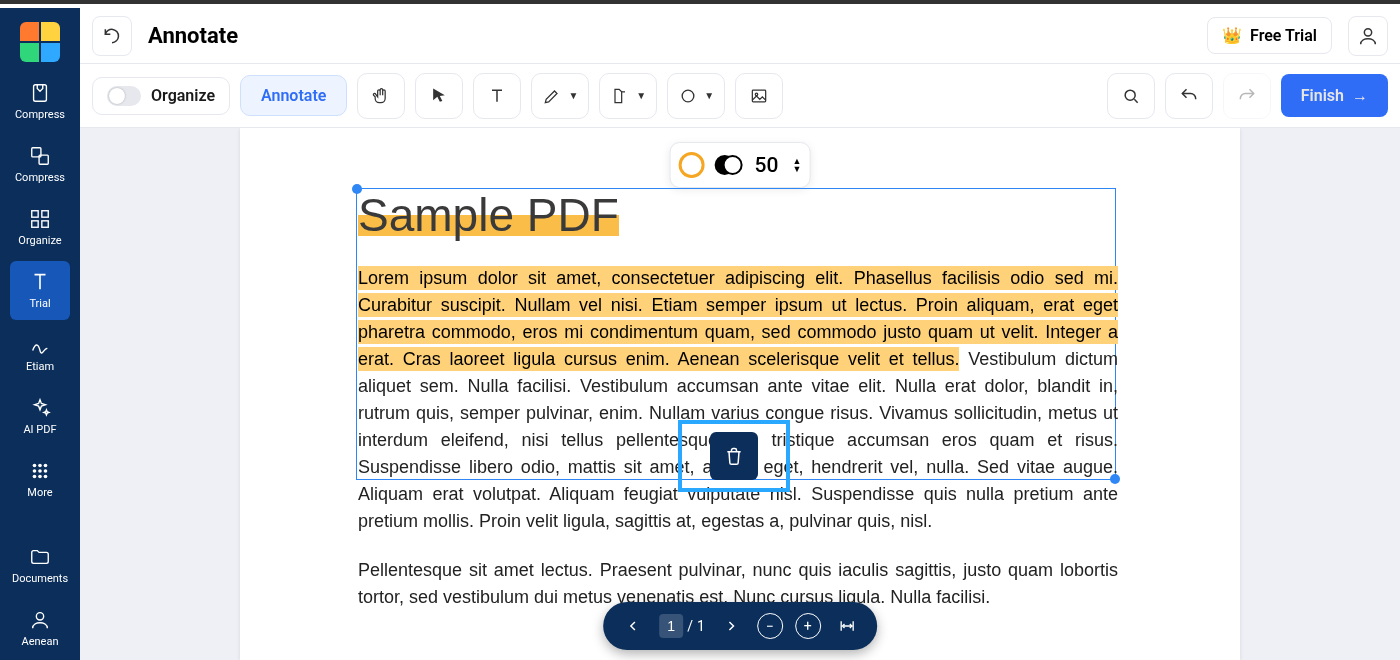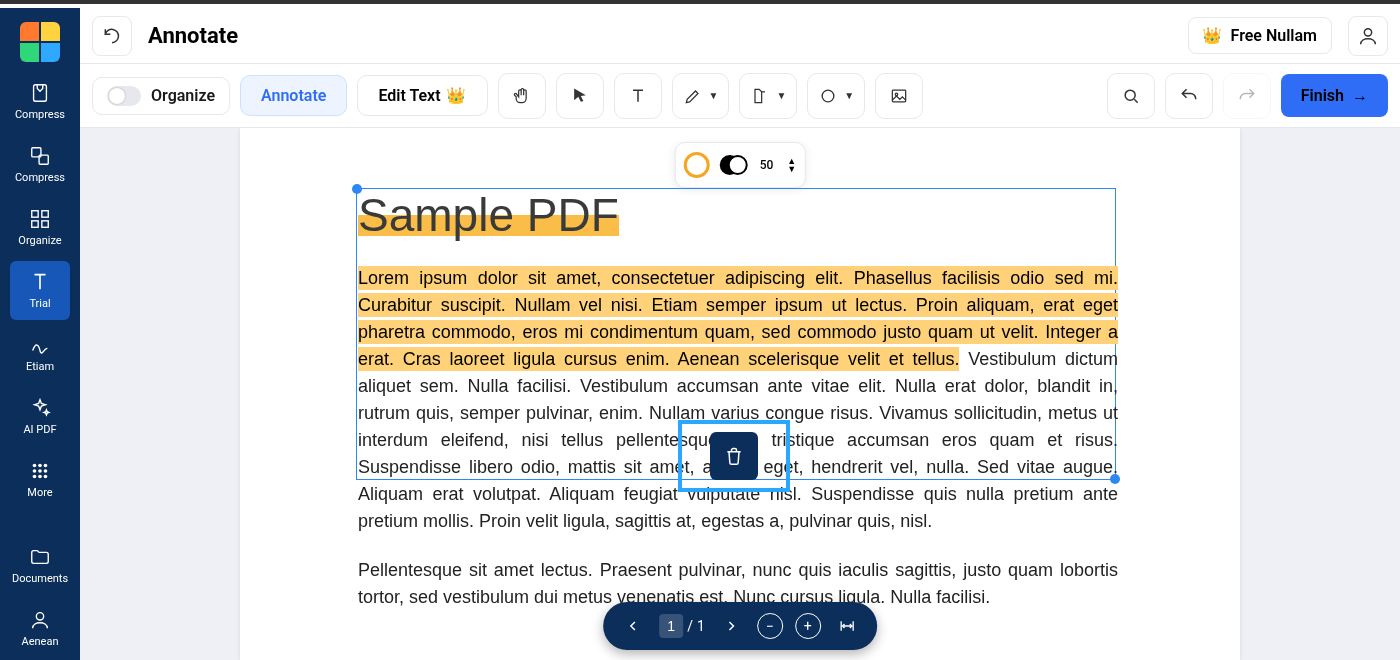--- a/index.html
+++ b/index.html
@@ -46,21 +46,21 @@
   .tb-toggle { border:1px solid var(--toolbar-border); border-radius:10px; padding:8px 14px; display:flex; align-items:center; gap:10px; font-weight:600; color:var(--text-dark); cursor:pointer;}
   .switch { width:34px; height:20px; border-radius:10px; background:#e6e8ee; position:relative;}
   .switch::after { content:""; position:absolute; width:16px; height:16px; background:#fff; border-radius:50%; top:2px; left:2px; box-shadow:0 0 2px rgba(0,0,0,.3);}
   .tb-tab { border:1px solid var(--toolbar-border); border-radius:10px; padding:10px 20px; font-weight:600; cursor:pointer;}
   .tb-tab.active { color:var(--accent-blue); background:#eef4ff; border-color:#cfe0ff;}
   .tb-tab .crown { margin-left:6px;}
   .tb-icon { border:1px solid var(--toolbar-border); border-radius:10px; min-width:48px; height:46px; display:flex; align-items:center; justify-content:center; cursor:pointer; gap:6px; padding:0 10px;}
   .tb-icon svg { width:20px; height:20px; }
   .caret { font-size:10px; color:#333;}
   .tb-spacer { flex:1; }
-  .finish { background:var(--finish-blue); color:#000000; padding:12px 20px; border-radius:8px; font-weight:600; display:flex; align-items:center; gap:8px; cursor:pointer;}
+  .finish { background:var(--finish-blue); color:#e5e5e5; padding:12px 20px; border-radius:8px; font-weight:600; display:flex; align-items:center; gap:8px; cursor:pointer;}
 
   
   .doc-area { position:absolute; left:80px; right:0; top:124px; bottom:0; background:var(--page-bg); overflow:hidden; display:flex; justify-content:center; }
   .page { width:1000px; background:#fff; margin-top:0; height:100%; position:relative; box-shadow:0 1px 4px rgba(0,0,0,.1); }
   .page-content { position:absolute; left:118px; right:122px; top:60px; font-family: Arial, Helvetica, sans-serif; }
   .sel-box { position:absolute; left:116px; top:60px; width:760px; height:292px; border:1px solid var(--selection-blue); }
   .sel-handle { position:absolute; width:10px; height:10px; background:var(--selection-blue); border-radius:50%; }
   .sel-handle.tl { left:-5px; top:-5px; }
   .sel-handle.br { right:-5px; bottom:-5px; }
   .title { font-size:46px; font-weight:400; color:#3a3a3a; line-height:1.2; display:inline-block;}
@@ -69,21 +69,21 @@
   .body p { margin:0 0 22px;}
   mark { background:var(--highlight-yellow); padding:2px 0;}
   mark.title-m { background:var(--highlight-yellow-dark);}
 
   
   .style-panel { position:absolute; top:14px; left:50%; transform:translateX(-50%); background:#fff; border:1px solid var(--toolbar-border); border-radius:10px; display:flex; align-items:center; height:46px; padding:0 8px; gap:10px; box-shadow:0 2px 8px rgba(0,0,0,.08);}
   .sp-circle { width:26px; height:26px; border-radius:50%; border:3px solid #f5a623; }
   .sp-overlap { position:relative; width:26px; height:26px;}
   .sp-overlap .c1 { position:absolute; width:20px; height:20px; border-radius:50%; background:#000; left:0; top:3px;}
   .sp-overlap .c2 { position:absolute; width:20px; height:20px; border-radius:50%; background:#fff; border:2px solid #000; left:8px; top:3px;}
-  .sp-val { font-size:12px; font-weight:500; padding:0 4px;text-align:center;}
+  .sp-val { font-size:21px; font-weight:500; padding:0 4px;text-align:center;}
   .sp-stepper { display:flex; flex-direction:column; line-height:8px; font-size:9px; cursor:pointer;}
 
   
   .delete-box { position:absolute; left:438px; top:292px; width:112px; height:72px; border:4px solid #2aa7ff; background:transparent;}
   .trash-btn { position:absolute; left:50%; top:50%; transform:translate(-50%,-50%); width:48px; height:48px; background:#0b2e5a; border-radius:6px; display:flex; align-items:center; justify-content:center; color:#fff; cursor:pointer;}
   .trash-btn svg { width:20px; height:20px;}
 
   
   .bottom-nav { position:absolute; left:50%; transform:translateX(-50%); bottom:10px; background:#0b2e5a; color:#fff; border-radius:999px; height:48px; display:flex; align-items:center; padding:0 16px; gap:12px; box-shadow:0 4px 12px rgba(0,0,0,.3);}
   .bn-btn { width:28px; height:28px; display:flex; align-items:center; justify-content:center; cursor:pointer; border-radius:6px;}
@@ -182,40 +182,37 @@
   <div class="hdr-btn">
     <svg viewBox="0 0 24 24" width="20" height="20" fill="none" stroke="#333" stroke-width="1.8">
         <path d="M4 10a8 8 0 118 10"></path>
         <path d="M4 4v6h6"></path>
       </svg>
   </div>
   <div class="hdr-title">Annotate</div>
   <div class="hdr-spacer"></div>
   <div class="free-trial">
     <span class="crown">👑</span>
-    <span>Free Nullam</span>
+    <span>Free Trial</span>
   </div>
   <div class="profile">
     <svg viewBox="0 0 24 24" width="22" height="22" fill="none" stroke="#333" stroke-width="1.6">
         <circle cx="12" cy="8" r="4"></circle>
         <path d="M4 21c0-4 4-6 8-6s8 2 8 6"></path>
       </svg>
   </div>
 </div>
 
 <div class="toolbar">
   <div class="tb-toggle">
     <div class="switch"></div>
     <span>Organize</span>
   </div>
   <div class="tb-tab active">
     <span>Annotate</span>
-  </div>
-  <div class="tb-tab">
-    <span>Edit Text</span><span class="crown">👑</span>
   </div>
 
   <div class="tb-icon">
     <svg viewBox="0 0 24 24" fill="none" stroke="#333" stroke-width="1.5">
         <path d="M8 13V6a1.5 1.5 0 013 0v5V4.5a1.5 1.5 0 013 0V11V6a1.5 1.5 0 013 0v9a5 5 0 01-5 5h-2a5 5 0 01-5-5v-2l-2-2a1.5 1.5 0 012-2z"></path>
       </svg>
   </div>
   <div class="tb-icon">
     <svg viewBox="0 0 24 24" fill="#333">
         <path d="M5 3l14 8-6 1 3 6-3 1-3-6-5 4z"></path>

